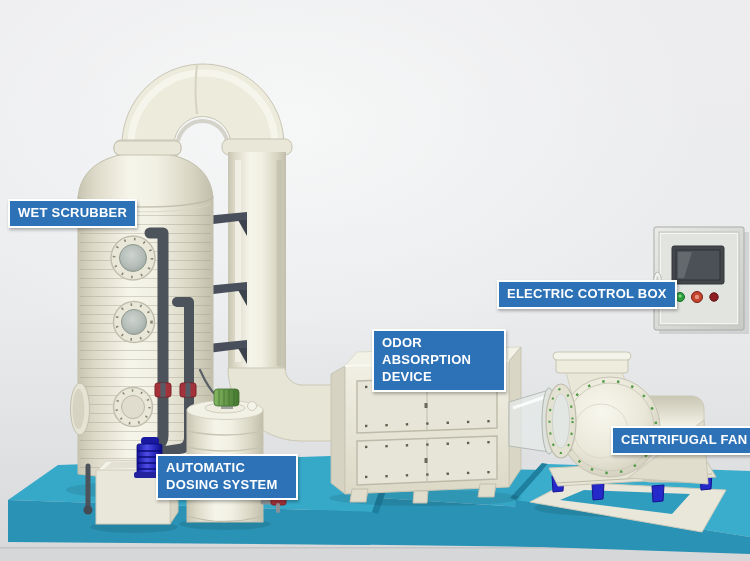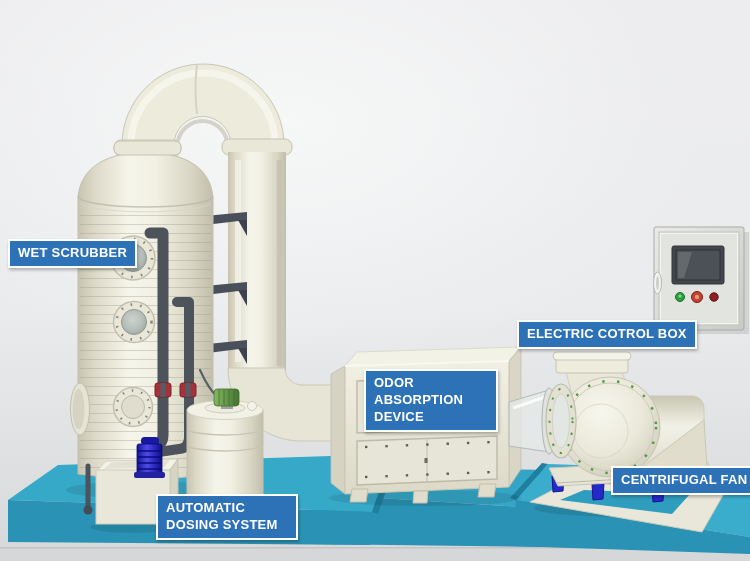--- a/index.html
+++ b/index.html
@@ -15,21 +15,20 @@
     background:#2d72b7;
     border:2px solid #ffffff;
     color:#ffffff;
     font-weight:bold;
     font-size:13px;
     line-height:1.3;
     padding:4px 8px;
     letter-spacing:.25px;
     white-space:nowrap;
     box-shadow:1px 2px 3px rgba(0,0,0,.28);
-    margin-top:40px;
   }
   .lbl.two{white-space:normal;}
 </style>
 </head>
 <body>
 
 <div class="stage">
 
 <svg width="750" height="561" viewBox="0 0 750 561">
   <defs>
@@ -322,20 +321,20 @@
     </g>
     <g>
       <ellipse cx="657.5" cy="283" rx="4" ry="11" fill="#f2f3f1" stroke="#b9bab6"></ellipse>
       <ellipse cx="657.5" cy="283" rx="1.5" ry="7" fill="#cfd0cc"></ellipse>
     </g>
   </g>
 </svg>
 
   <div class="lbl" style="left:8px;top:199px">WET SCRUBBER</div>
 
-  <div class="lbl two" style="left:364px;top:329px;width:114px">ODOR ABSORPTION DEVICE</div>
+  <div class="lbl two" style="left:372px;top:329px;width:114px">ODOR ABSORPTION DEVICE</div>
 
   <div class="lbl two" style="left:156px;top:454px;width:122px">AUTOMATIC DOSING SYSTEM</div>
 
-  <div class="lbl" style="left:517px;top:280px">ELECTRIC COTROL BOX</div>
+  <div class="lbl" style="left:497px;top:280px">ELECTRIC COTROL BOX</div>
 
   <div class="lbl" style="left:611px;top:426px">CENTRIFUGAL FAN</div>
 </div>
 
 </body></html>

